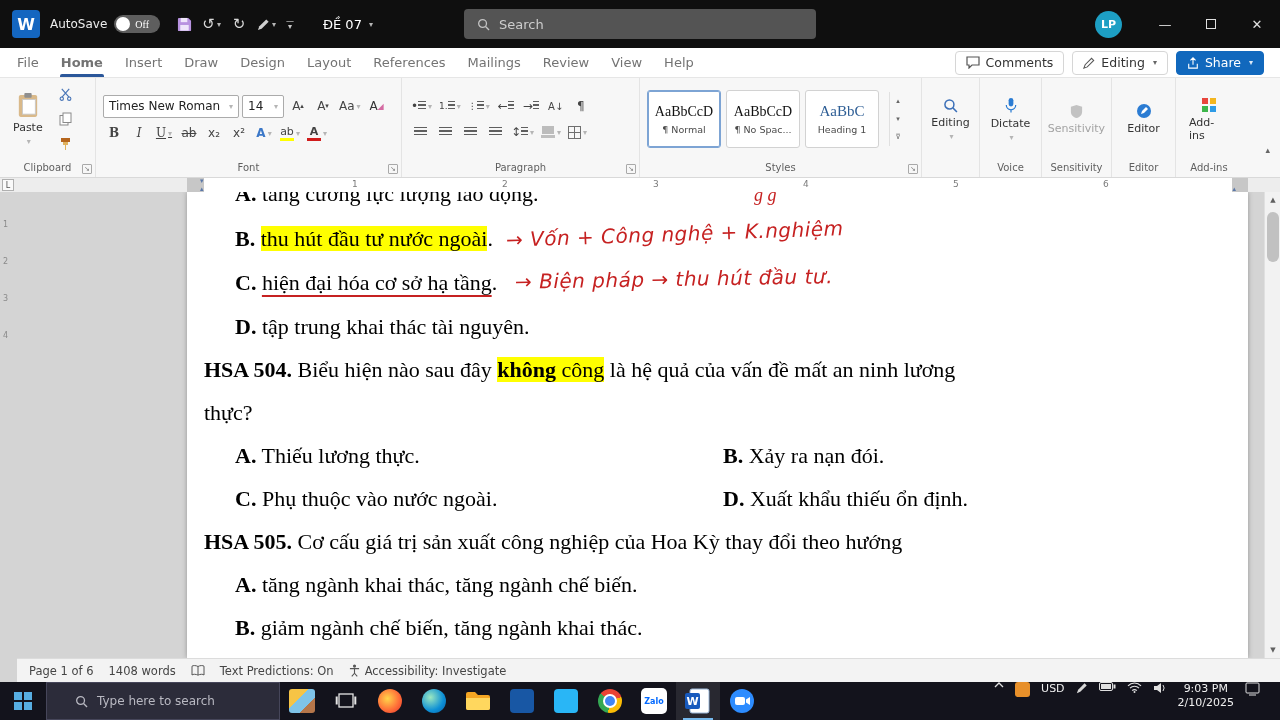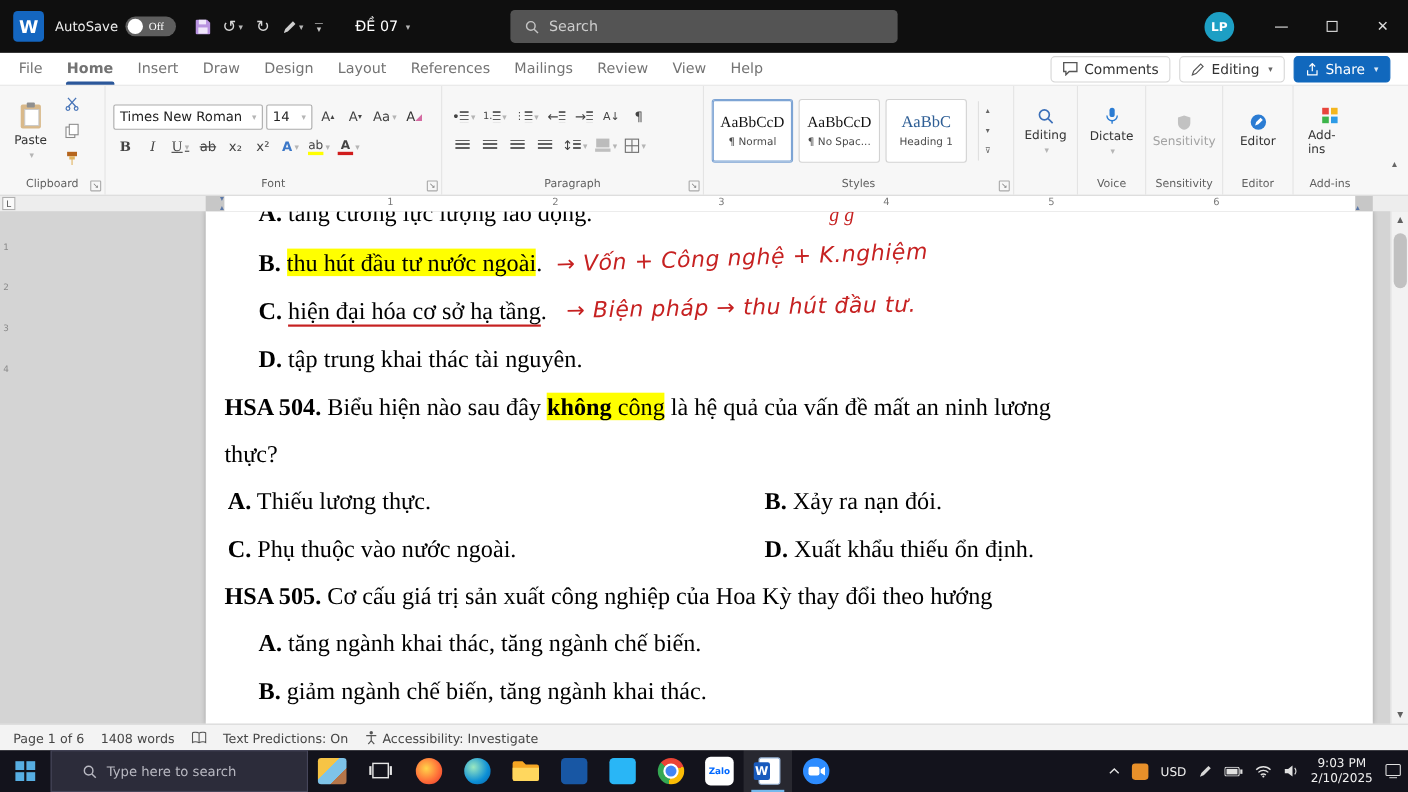--- a/index.html
+++ b/index.html
@@ -72,37 +72,37 @@
   .imark { position:absolute; font-size:7px; color:#5b78a8; }
 
   
   .docarea { position:absolute; top:192px; left:0; right:0; height:466px; background:#d4d4d4; }
   .vruler { position:absolute; left:0; top:0; width:14px; height:100%; }
   .vnum { position:absolute; left:3px; font-size:8px; color:#8a8a8a; }
   .page { position:absolute; left:187px; top:0; width:1061px; height:100%; background:#fff; box-shadow:0 0 5px rgba(0,0,0,.3); overflow:hidden; cursor:text; }
   .doccontent { position:relative; top:-20px; font-family:"Liberation Serif","DejaVu Serif",serif; font-size:22px; line-height:43px; color:#000; }
   .dline { padding-left:17px; white-space:nowrap; }
   .dline.opt { padding-left:48px; }
-  .optrow { display:flex; padding-left:20px; }
+  .optrow { display:flex; padding-left:48px; }
   .optrow .cell1 { width:488px; }
   .b { font-weight:bold; }
   .hl { background:#ffff00; }
   .redline { text-decoration:underline; text-decoration-color:#c62121; text-decoration-thickness:2px; text-underline-offset:5px; }
   .ink { font-family:"DejaVu Sans",sans-serif; font-style:italic; color:#c62121; font-size:20px; letter-spacing:.5px; }
   .ink-b { display:inline-block; transform:rotate(-2deg) translateY(-5px); margin-left:8px; }
   .ink-c { display:inline-block; transform:rotate(-1deg) translateY(-4px); margin-left:12px; }
   .scribble { display:inline-block; margin-left:210px; color:#c62121; font-style:italic; font-size:18px; }
 
   
   .vscroll { position:absolute; right:0; top:0; width:16px; height:100%; background:#f2f2f2; border-left:1px solid #e0e0e0; }
   .vs-btn { position:absolute; left:0; width:16px; height:16px; display:flex; align-items:center; justify-content:center; font-size:7px; color:#606060; cursor:pointer; }
   .vs-thumb { position:absolute; top:20px; left:2px; width:12px; height:50px; background:#c1c1c1; border-radius:6px; cursor:grab; }
 
   
-  .statusbar { position:absolute; top:658px; left:0; right:0; height:24px; background:#f3f3f3; border-top:1px solid #dcdcdc; display:flex; align-items:center; font-size:11.5px; color:#454545; padding:0 12px; gap:15px; z-index:9; }
+  .statusbar { position:absolute; top:658px; left:17px; right:0; height:24px; background:#f3f3f3; border-top:1px solid #dcdcdc; display:flex; align-items:center; font-size:11.5px; color:#454545; padding:0 12px; gap:15px; z-index:9; }
   .sb-item { display:flex; align-items:center; gap:5px; cursor:pointer; white-space:nowrap; }
   .sb-right { margin-left:auto; display:flex; align-items:center; gap:11px; }
   .viewbox { width:13px; height:12px; border:1px solid #6a6a6a; display:inline-block; background:#fff; }
   .viewbox.sel { background:#cfe0f0; border-color:#4a6d96; }
   .zs-track { width:100px; height:2px; background:#9a9a9a; position:relative; }
   .zs-thumb { position:absolute; left:54%; top:-4px; width:5px; height:10px; background:#555; cursor:grab; }
   .zbtn { font-size:13px; color:#444; cursor:pointer; }
 
   
   .taskbar { position:absolute; top:682px; left:0; right:0; height:38px; background:#13131c; display:flex; align-items:stretch; color:#fff; z-index:10; }
@@ -114,21 +114,21 @@
   .tb-app.active { background:rgba(255,255,255,.09); }
   .tb-app.active::after { content:""; position:absolute; bottom:0; left:7px; right:7px; height:2.5px; background:#76b9ed; }
   .circ { width:24px; height:24px; border-radius:50%; }
   .firefox { background:radial-gradient(circle at 40% 40%, #ffd54a, #ff7139 55%, #e1302a); }
   .edge { background:radial-gradient(circle at 35% 35%, #9be8c0, #0c8fd6 60%, #0a5ea0); }
   .chrome { position:relative; background:conic-gradient(from -50deg,#ea4335 0 120deg,#fbbc05 0 240deg,#34a853 0 360deg); }
   .chrome::after { content:""; position:absolute; left:7px; top:7px; width:10px; height:10px; border-radius:50%; background:#4285f4; box-shadow:0 0 0 2px #fff; }
   .sq { width:24px; height:24px; border-radius:4px; }
   .appblue { background:#1857a4; } .applite { background:#29b6f6; }
   .zalo { width:26px; height:26px; border-radius:5px; background:#fff; color:#0068ff; font-size:8px; font-weight:bold; display:flex; align-items:center; justify-content:center; }
-  .tray { margin-left:auto; display:flex; align-items:center; gap:11px; padding-right:6px; }
+  .tray { margin-left:auto; display:flex; align-items:flex-start; gap:11px; padding-right:20px; }
   .tray-item { display:flex; align-items:center; justify-content:center; cursor:pointer; }
   .usd { font-size:11px; color:#eee; }
   .orangeic { width:15px; height:15px; border-radius:3px; background:#e8902a; }
   .clock { text-align:center; line-height:1.3; font-size:11px; color:#f0f0f0; cursor:default; }
   .highlighticon { width:26px; height:24px; border-radius:3px; background:linear-gradient(135deg,#f6c445 0 40%, #7ec3e8 40% 70%, #b5764a 70%); }
 </style>
 </head>
 <body>
 
 <div class="app">

